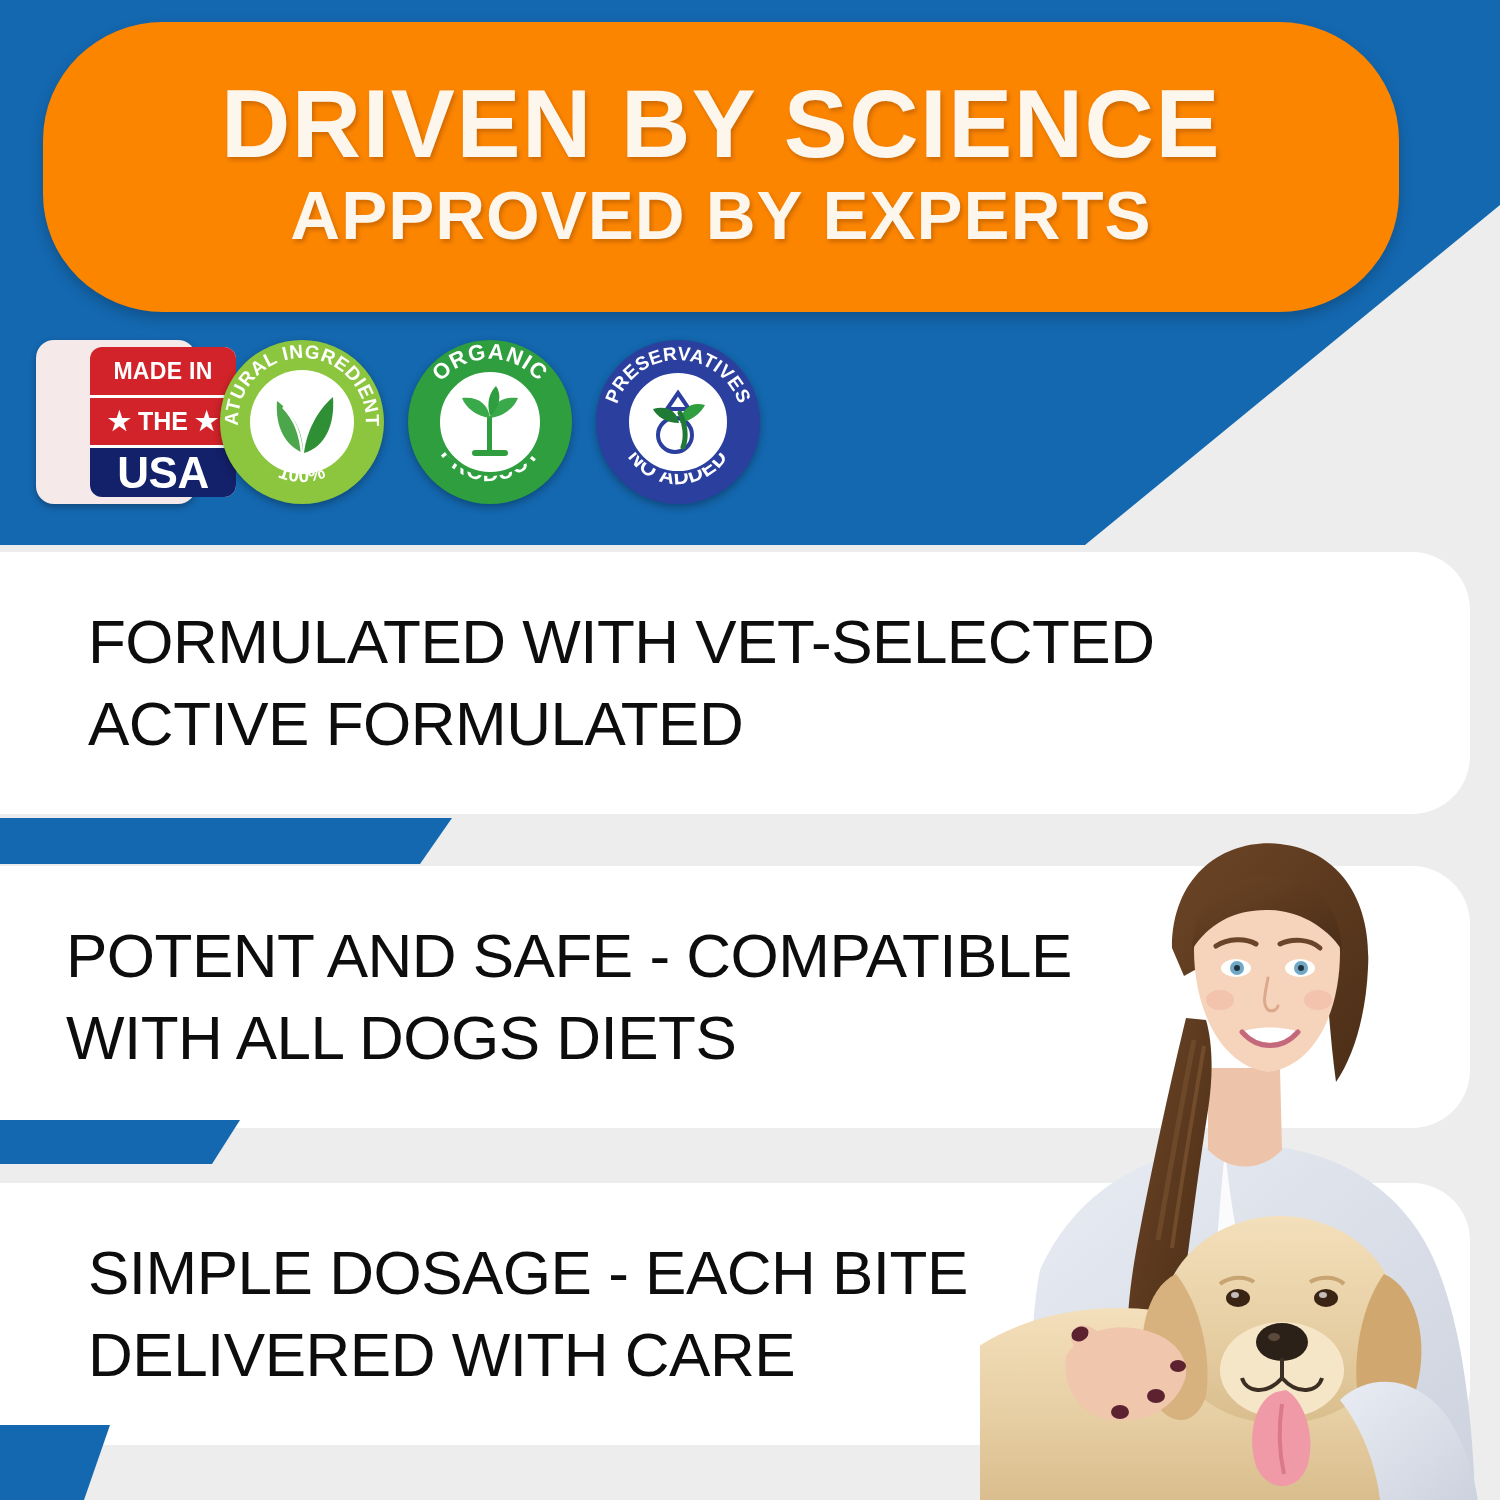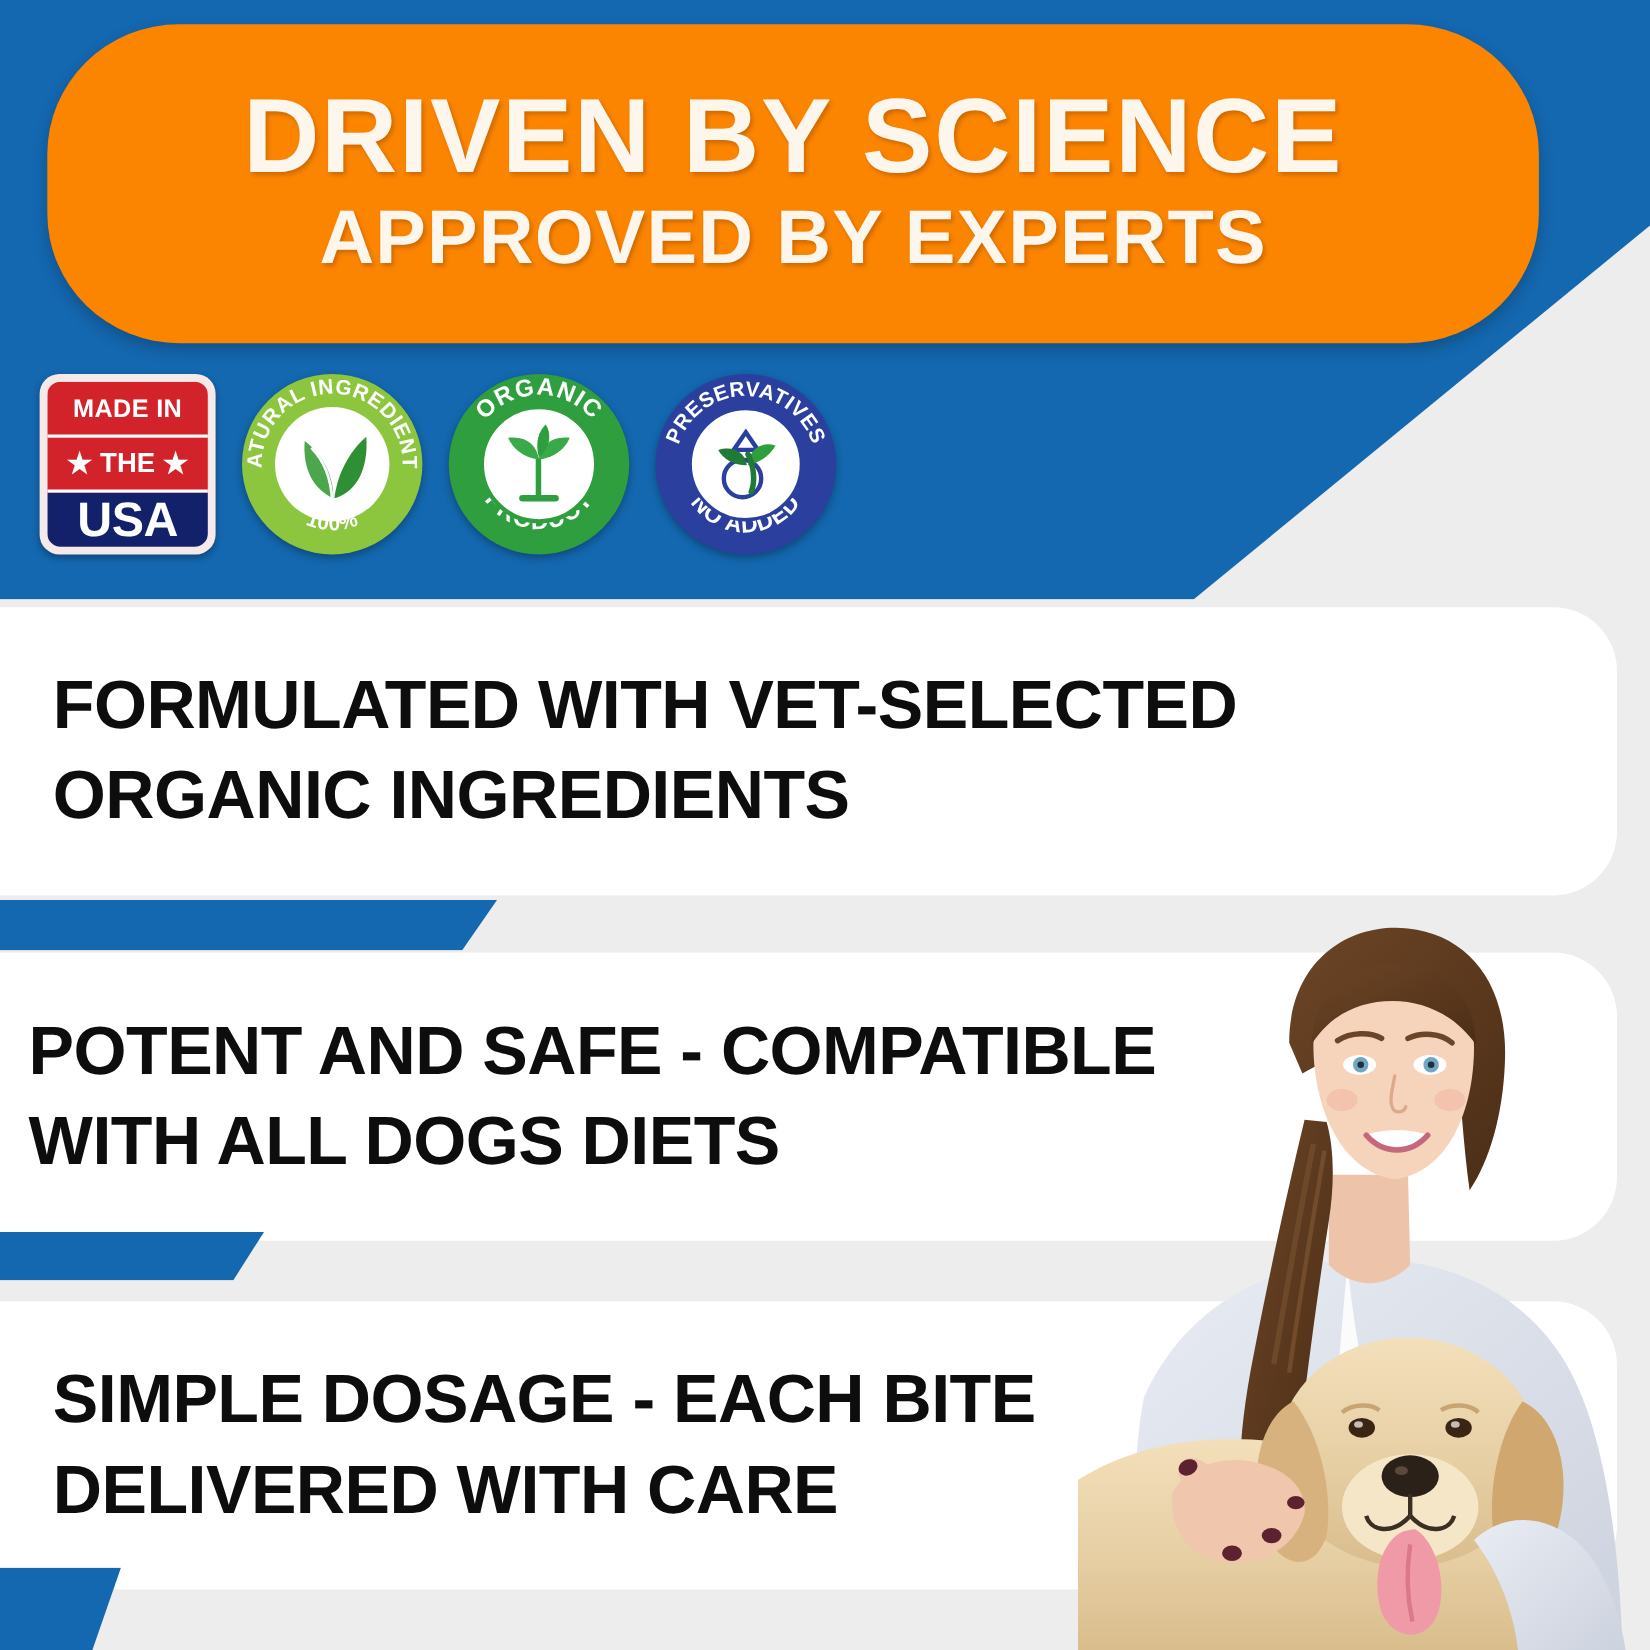--- a/index.html
+++ b/index.html
@@ -84,20 +84,21 @@
     padding: 7px;
     box-sizing: border-box;
   }
   .usa-inner {
     width: 100%; height: 100%;
     border-radius: 12px;
     overflow: hidden;
     display: flex;
     flex-direction: column;
     background: #ffffff;
+    margin-left: 47px;
   }
   .usa-band {
     background: #d2232a;
     flex: 0 0 32%;
     display: flex; align-items: center; justify-content: center;
     color: #ffffff;
     font-weight: bold;
     font-size: 23px;
     letter-spacing: 0.3px;
     border-bottom: 3px solid #ffffff;
@@ -176,24 +177,25 @@
     border-bottom-right-radius: 58px;
     box-sizing: border-box;
     padding: 0 0 0 48px;
     display: flex;
     flex-direction: column;
     justify-content: center;
   }
   .feature-card .line {
     color: #0d0d0d;
     font-size: 62px;
-    font-weight: bold;
+    font-weight: normal;
     letter-spacing: -0.5px;
     line-height: 1.32;
     white-space: nowrap;
+    margin-left: 40px;
   }
   #card-1 { top: 552px; height: 262px; }
   #card-2 { top: 866px; height: 262px; padding-left: 26px; }
   #card-3 { top: 1183px; height: 262px; justify-content: center; }
 
   
   .accent {
     position: absolute;
     left: 0;
     background: #1468b0;
@@ -323,21 +325,21 @@
           <path d="M40 40 C 28 40, 18 34, 14 26 C 28 22, 38 28, 40 40 Z" fill="#1f7a35"></path>
           <path d="M41 40 C 52 38, 62 30, 66 22 C 52 18, 42 26, 41 40 Z" fill="#2f9e3f"></path>
           <path d="M41 30 C 46 40, 48 54, 44 64" stroke="#1f7a35" stroke-width="5" fill="none" stroke-linecap="round"></path>
         </svg>
       </div>
     </div>
   </div>
 
   <div class="feature-card" id="card-1">
     <div class="line">FORMULATED WITH VET-SELECTED</div>
-    <div class="line">ORGANIC INGREDIENTS</div>
+    <div class="line">ACTIVE FORMULATED</div>
   </div>
   <div class="accent" id="accent-1"></div>
 
   <div class="feature-card" id="card-2">
     <div class="line">POTENT AND SAFE - COMPATIBLE</div>
     <div class="line">WITH ALL DOGS DIETS</div>
   </div>
   <div class="accent" id="accent-2"></div>
 
   <div class="feature-card" id="card-3">

